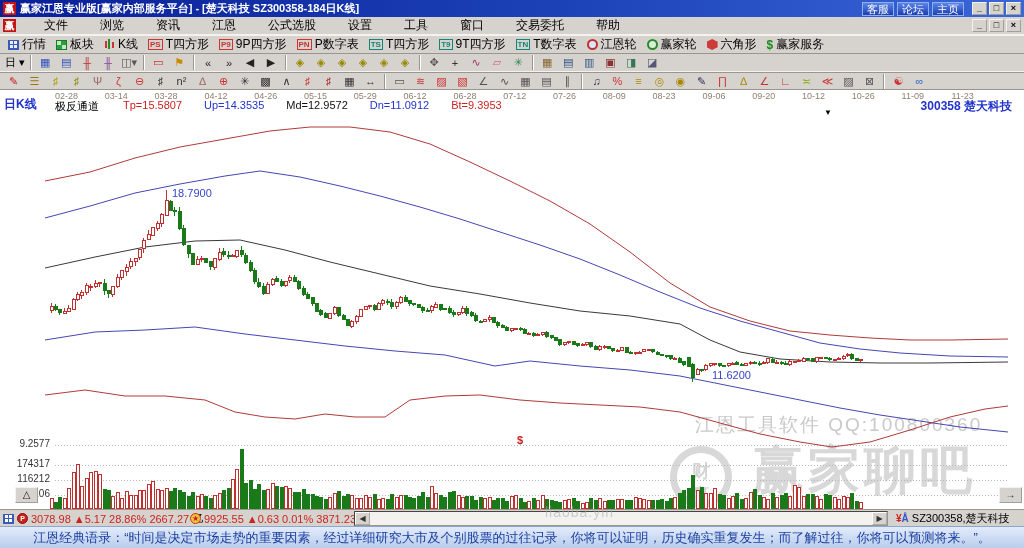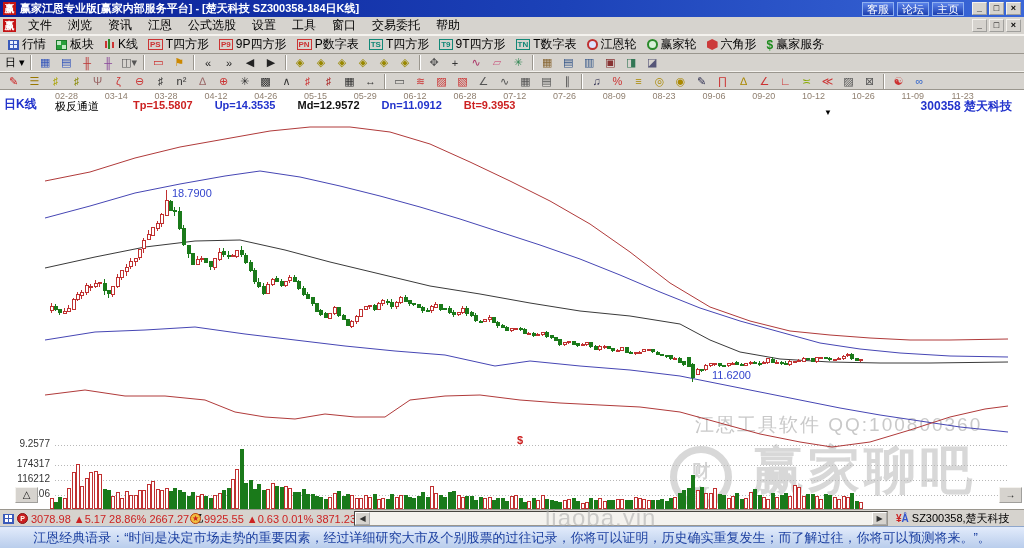--- a/index.html
+++ b/index.html
@@ -13,21 +13,21 @@
   .logo{width:13px;height:13px;background:#c41414;color:#fff;font-size:10px;line-height:13px;
     text-align:center;margin-right:4px;font-weight:bold;flex:0 0 auto;}
   .title-spacer{flex:1;}
   .qbtn{background:linear-gradient(#5b83ea,#1d3fae);border:1px solid #8fb0f0;color:#fff;font-size:11px;
     font-weight:normal;height:14px;line-height:12px;padding:0 4px;margin-left:3px;flex:0 0 auto;cursor:default;}
   .winbtn{width:15px;height:13px;background:#d6d3ce;border:1px outset #f4f2ee;color:#000;font-size:9px;
     line-height:11px;text-align:center;margin-left:2px;font-weight:bold;flex:0 0 auto;}
   
   .menubar{top:17px;height:18px;background:#d6d3ce;display:flex;align-items:center;font-size:12px;
     color:#000;border-bottom:1px solid #f4f2ee;padding-left:3px;}
-  .menuitem{padding:1px 8px;}
+  .menuitem{padding:1px 8px;margin-left:16px;}
   .childbtns{position:absolute;right:3px;top:2px;display:flex;}
   
   .tb{background:#d6d3ce;display:flex;align-items:center;padding-left:3px;}
   .tb2{top:35px;height:19px;border-top:1px solid #f4f2ee;border-bottom:1px solid #9a968e;}
   .tb3{top:54px;height:18px;border-bottom:1px solid #f4f2ee;}
   .tb4{top:72px;height:18px;border-top:1px solid #9a968e;border-bottom:1px solid #9a968e;}
   .tbitem{display:flex;align-items:center;font-size:12px;padding:0 5px;height:17px;white-space:nowrap;color:#000;}
   .ibtn{min-width:19px;height:16px;display:flex;align-items:center;justify-content:center;
     font-size:11px;margin:0 1px;padding:0 1px;white-space:nowrap;}
   .sep{width:0;height:15px;border-left:1px solid #9a968e;border-right:1px solid #fff;margin:0 3px;}
@@ -44,21 +44,21 @@
   .ic-wheel1{width:11px;height:11px;border-radius:50%;border:2px solid #c03030;background:#dde4ff;}
   .ic-wheel2{width:11px;height:11px;border-radius:50%;border:2px solid #2a8a2a;background:#d8f0d8;}
   .ic-hex{width:11px;height:11px;background:#cc3a3a;clip-path:polygon(50% 0,100% 25%,100% 75%,50% 100%,0 75%,0 25%);}
   .ic-dollar{color:#1a8a1a;font-weight:bold;font-size:12px;line-height:12px;}
   
   .chart{position:absolute;top:90px;left:0;width:1024px;height:419px;background:#fff;overflow:hidden;}
   .chart svg{position:absolute;top:0;left:0;}
   .lbl{position:absolute;white-space:nowrap;}
   .datelbl{font-size:9px;color:#8f7f6f;}
   .pane-label{left:4px;top:6px;color:#2233cc;font-size:12px;font-weight:bold;}
-  .ind-row{position:absolute;left:55px;top:9px;font-size:11px;display:flex;gap:34px;}
+  .ind-row{position:absolute;left:55px;top:9px;font-size:11px;display:flex;gap:24px;}
   .stock-label{right:12px;top:8px;color:#2233cc;font-size:12px;font-weight:bold;}
   .annot{color:#3344cc;font-size:11px;}
   .yl{font-size:10px;color:#333;width:48px;text-align:right;}
   .marker-down{left:824px;top:18px;font-size:8px;color:#000;}
   .dollar{left:517px;top:344px;color:#cc2222;font-size:11px;font-weight:bold;}
   .wm1{left:695px;top:322px;font-size:19px;color:#c9c9c9;letter-spacing:2px;}
   .wm2{left:752px;top:346px;font-size:52px;font-weight:bold;color:#d8d8d8;letter-spacing:4px;}
   .wmbadge{position:absolute;left:670px;top:356px;width:62px;height:62px;border:7px solid #d8d8d8;
     border-radius:50%;color:#d4d4d4;font-size:18px;font-weight:bold;text-align:center;line-height:24px;padding-top:6px;}
   .cornerbtn{position:absolute;width:23px;height:16px;background:#d6d3ce;border:1px outset #f4f2ee;
@@ -69,21 +69,21 @@
   .red{color:#cc2222;}
   .sicon-grid{width:11px;height:10px;border:1px solid #3a5aba;background-color:#fff;
     background-image:repeating-linear-gradient(90deg,#3a5aba 0 1px,transparent 1px 4px),
                      repeating-linear-gradient(0deg,#3a5aba 0 1px,transparent 1px 4px);}
   .sicon-sh{width:11px;height:11px;border-radius:50%;background:#cc2020;border:1px solid #881010;
     color:#ffe;font-size:7px;line-height:10px;text-align:center;font-weight:bold;}
   .sicon-sz{width:11px;height:11px;border-radius:50%;background:#f0c040;border:1px solid #c04010;
     color:#cc2020;font-size:8px;line-height:10px;text-align:center;font-weight:bold;}
   .hscroll{position:absolute;left:354px;top:1px;width:534px;height:15px;background:#f4f2ee;border:1px inset #9a968e;display:flex;justify-content:space-between;}
   .scrbtn{width:15px;height:13px;background:#d6d3ce;border:1px outset #fff;font-size:8px;line-height:12px;text-align:center;color:#333;}
-  .wm-url{position:absolute;left:545px;top:504px;font-size:24px;color:#aaa;opacity:.55;letter-spacing:1px;}
+  .wm-url{position:absolute;left:545px;top:504px;font-size:14px;color:#aaa;opacity:.55;letter-spacing:1px;}
   .antenna{color:#cc2222;font-size:10px;font-weight:bold;}
   
   .quote{top:526px;height:22px;background:linear-gradient(#e2ebfb,#b9cdec);color:#1b3fa0;font-size:13px;
     display:flex;align-items:center;justify-content:center;border-top:1px solid #8ea6cc;}
 </style>
 </head>
 <body>
 
 <div class="window">
 
@@ -856,21 +856,21 @@
         <span class="lbl datelbl" style="left: 652.6px; top: 1px;">08-23</span>
         <span class="lbl datelbl" style="left: 702.4px; top: 1px;">09-06</span>
         <span class="lbl datelbl" style="left: 752.2px; top: 1px;">09-20</span>
         <span class="lbl datelbl" style="left: 802px; top: 1px; text-align: right;">10-12</span>
         <span class="lbl datelbl" style="left: 851.8px; top: 1px;">10-26</span>
         <span class="lbl datelbl" style="left: 901.6px; top: 1px;">11-09</span>
         <span class="lbl datelbl" style="left: 951.4px; top: 1px;">11-23</span>
       </div>
     <div class="ind-row">
       <span style="color:#000;">极反通道</span>
-      <span id="ind-fields" style="display:flex;gap:22px;font-weight:bold;">
+      <span id="ind-fields" style="display:flex;gap:22px;">
           <span style="color: rgb(204, 34, 34);">Tp=15.5807</span>
           <span style="color: rgb(34, 51, 204);">Up=14.3535</span>
           <span style="color: rgb(17, 17, 17);">Md=12.9572</span>
           <span style="color: rgb(34, 51, 204);">Dn=11.0912</span>
           <span style="color: rgb(204, 34, 34);">Bt=9.3953</span>
         </span>
     </div>
     <span class="lbl stock-label">300358 楚天科技</span>
     <span class="lbl marker-down">▼</span>
 

